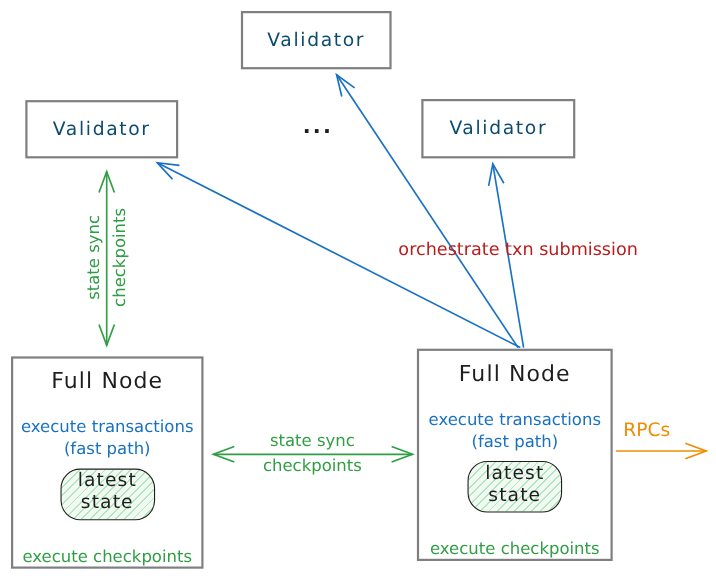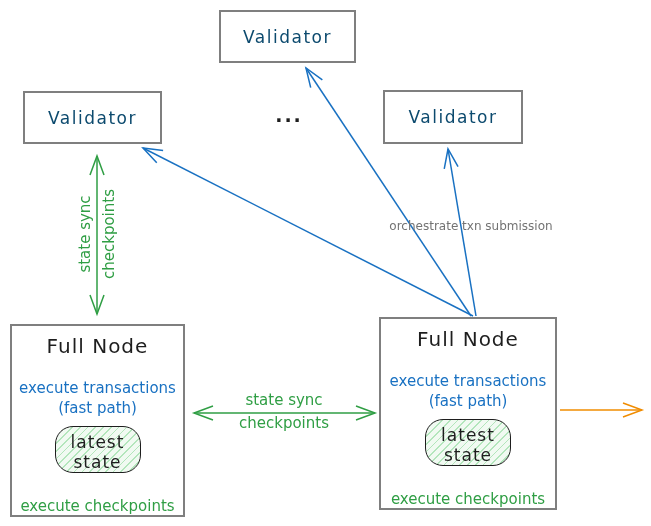--- a/index.html
+++ b/index.html
@@ -11,31 +11,31 @@
        display:flex;align-items:center;justify-content:center;}
   .validator-box{z-index:2;}
   .validator-label{font-size:17px;color:#0c4a6e;letter-spacing:1.5px;}
 
   .fullnode-box{z-index:2;flex-direction:column;justify-content:flex-start;padding-top:8px;}
   .fn-title{font-size:20px;color:#1e1e1e;letter-spacing:1px;margin-bottom:20px;}
   .fn-blue{font-size:15px;color:#1971c2;line-height:20px;text-align:center;}
   .fn-green{font-size:15px;color:#2f9e44;margin-top:24px;}
 
   .state-box{margin-top:8px;width:86px;height:64px;border:1.6px solid #1e1e1e;border-radius:18px;
-     box-sizing:border-box;display:flex;flex-direction:column;align-items:center;justify-content:flex-end;
+     box-sizing:border-box;display:flex;flex-direction:column;align-items:center;justify-content:flex-start;
      background-color:#f1faf2;
      background-image:repeating-linear-gradient(135deg, rgba(64,192,87,0.35) 0px, rgba(64,192,87,0.35) 1.2px, transparent 1.2px, transparent 5.5px);}
   .state-line{font-size:17px;color:#1e1e1e;line-height:20px;letter-spacing:1px;}
 
   .ellipsis{position:absolute;left:271px;top:104px;width:36px;text-align:center;
      font-size:19px;font-weight:bold;color:#1e1e1e;letter-spacing:2px;z-index:2;}
 
   .lbl{position:absolute;z-index:3;text-align:center;}
   .lbl-green{color:#2f9e44;font-size:15px;}
-  .lbl-blue{color:#737373;font-size:12px;}
+  .lbl-blue{color:#b91c1c;font-size:16px;}
   .lbl-orange{color:#f08c00;font-size:17px;}
 
   .v-sync{left:97px;top:234px;width:170px;transform:translate(-50%,-50%) rotate(-90deg);line-height:24px;}
   .h-sync{left:284px;top:412px;width:180px;transform:translate(-50%,-50%);line-height:23px;}
   .orchestrate{left:471px;top:226px;width:260px;transform:translate(-50%,-50%);}
   .rpcs{left:588px;top:391px;width:80px;transform:translate(-50%,-50%);}
 </style>
 </head>
 <body>
 
@@ -105,14 +105,15 @@
     <div>checkpoints</div>
   </div>
 
   <div class="lbl lbl-green h-sync">
     <div>state sync</div>
     <div>checkpoints</div>
   </div>
 
   <div class="lbl lbl-blue orchestrate">orchestrate txn submission</div>
 
+  <div class="lbl lbl-orange rpcs">RPCs</div>
 
 </div>
 
 </body></html>

